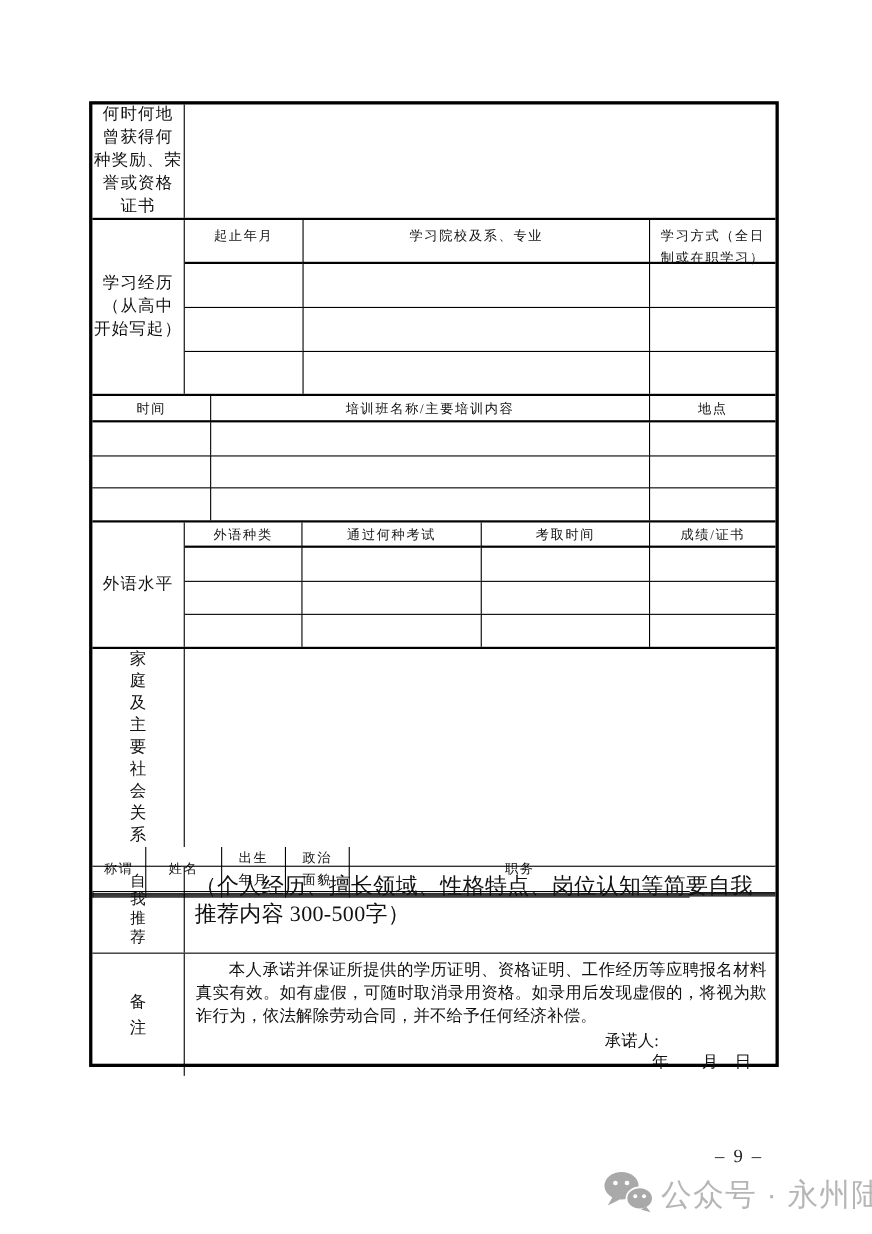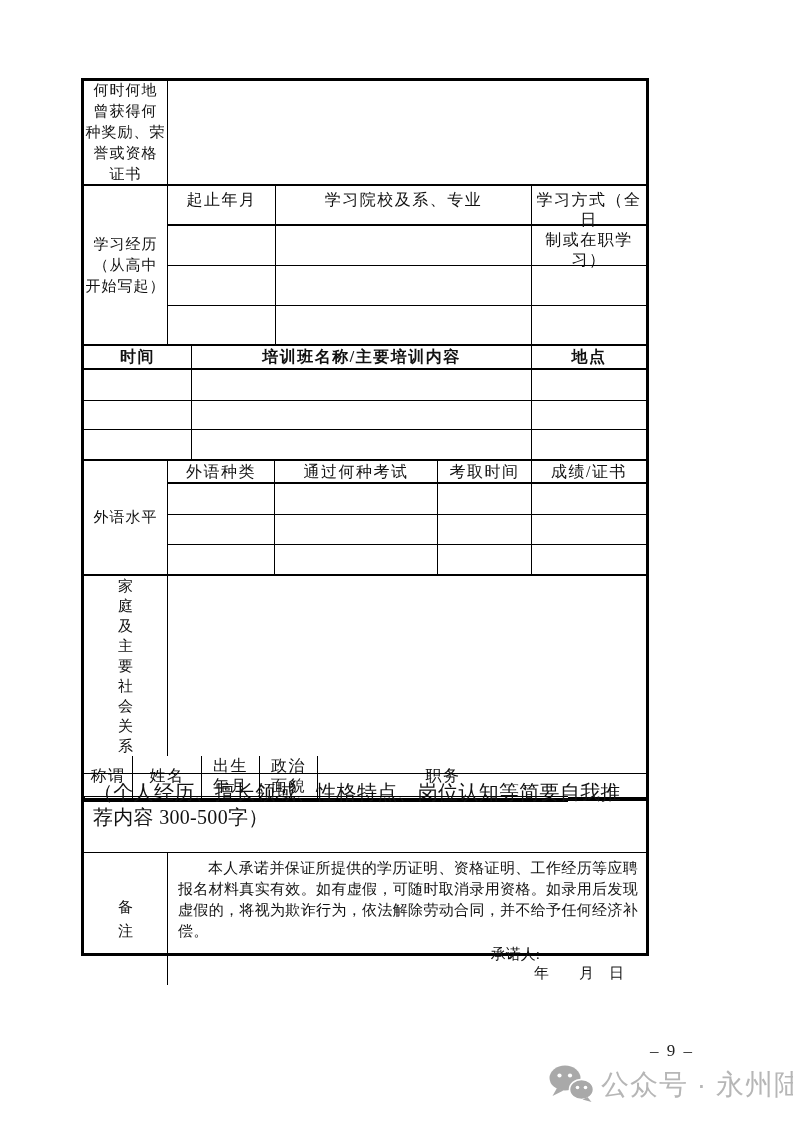--- a/index.html
+++ b/index.html
@@ -3,21 +3,21 @@
 <meta charset="utf-8">
 <style>
   * { margin: 0; padding: 0; box-sizing: border-box; }
   html, body { background: #e8e8e8; }
   .page {
     position: relative; width: 793px; height: 1122px; background: #ffffff;
     margin: 0 auto; font-family: "Liberation Serif", serif; color: #111;
     overflow: hidden;
   }
   .form-table {
-    position: absolute; left: 81px; top: 78px; width: 568px; height: 878px;
+    position: absolute; left: 81px; top: 92px; width: 627px; height: 878px;
     border: 3px solid #000; display: flex; flex-direction: column; background: #fff;
   }
   .sec { display: flex; flex: 0 0 auto; }
   .sec + .sec { border-top: 2px solid #000; }
   .sec.thin-top { border-top-width: 1px; }
   .sec-awards { height: 103px; }
   .sec-edu    { height: 160px; }
   .sec-train  { height: 115px; }
   .sec-lang   { height: 115px; }
   .sec-family { height: 199px; flex-direction: column; }
@@ -31,30 +31,30 @@
   }
   .prewrap { white-space: pre-line; }
   .vert span { display: inline-block; width: 17px; word-break: break-all; text-align: center; letter-spacing: 0; }
   .sec-family .vert span  { line-height: 20px; }
   .sec-self .vert span    { line-height: 17px; font-size: 14px; }
   .sec-remarks .vert span { line-height: 24px; }
 
   .content-single { flex: 1; }
   .grid { flex: 1; display: grid; }
   .grid-edu    { grid-template-columns: 107px 1fr 115px; grid-template-rows: 40px repeat(3, 1fr); }
-  .grid-train  { grid-template-columns: 107px 1fr 115px; grid-template-rows: 24px repeat(3, 1fr); font-weight: bold; }
+  .grid-train  { grid-template-columns: 107px 1fr 115px; grid-template-rows: 24px repeat(3, 1fr); }
   .grid-lang   { grid-template-columns: 106px 163px 1fr 115px; grid-template-rows: 23px repeat(3, 1fr); }
   .grid-family { grid-template-columns: 48px 69px 58px 58px 1fr 78px; grid-template-rows: 41px repeat(5, 1fr); }
 
   .cell, .hdr { border-left: 1px solid #000; }
   .c0 { border-left: none; }
   .rt { border-top: 1px solid #000; }
   .hdr {
     display: flex; align-items: center; justify-content: center; text-align: center;
-    font-size: 16px; letter-spacing: 1.5px; border-bottom: 2px solid #000; line-height: 20px;
+    font-size: 12px; letter-spacing: 1.5px; border-bottom: 2px solid #000; line-height: 20px;
   }
   .hdr-thin { border-bottom-width: 1px; }
   .edu-hdr { align-items: flex-start; padding-top: 4px; }
 
   .self-content { flex: 1; padding: 6px 6px 0 9px; font-size: 20px; line-height: 25px; letter-spacing: 0.3px; }
   .remarks-content { flex: 1; display: flex; flex-direction: column; padding: 5px 8px 2px 10px; font-size: 15px; }
   .remarks-text { line-height: 21px; text-align: justify; text-indent: 2em; letter-spacing: 0.2px; }
   .signer-line { text-align: right; padding-right: 98px; line-height: 20px; margin-top: 2px; }
   .date-line { text-align: right; padding-right: 14px; line-height: 19px; white-space: pre; }
 
@@ -190,20 +190,23 @@
         <div class="cell c0 rt"></div>
         <div class="cell rt"></div>
         <div class="cell rt"></div>
         <div class="cell rt"></div>
         <div class="cell rt"></div>
         <div class="cell rt"></div>
       </div>
     </div>
 
     <div class="sec sec-self thin-top">
+      <div class="lbl vert">
+          <span>自我推荐</span>
+        </div>
       <div class="self-content">（个人经历、擅长领域、性格特点、岗位认知等简要自我推荐内容 300-500字）</div>
     </div>
 
     <div class="sec sec-remarks thin-top">
       <div class="lbl vert">
           <span>备注</span>
         </div>
       <div class="remarks-content">
         <div class="remarks-text">本人承诺并保证所提供的学历证明、资格证明、工作经历等应聘报名材料真实有效。如有虚假，可随时取消录用资格。如录用后发现虚假的，将视为欺诈行为，依法解除劳动合同，并不给予任何经济补偿。</div>
         <div class="signer-line">承诺人:</div>

